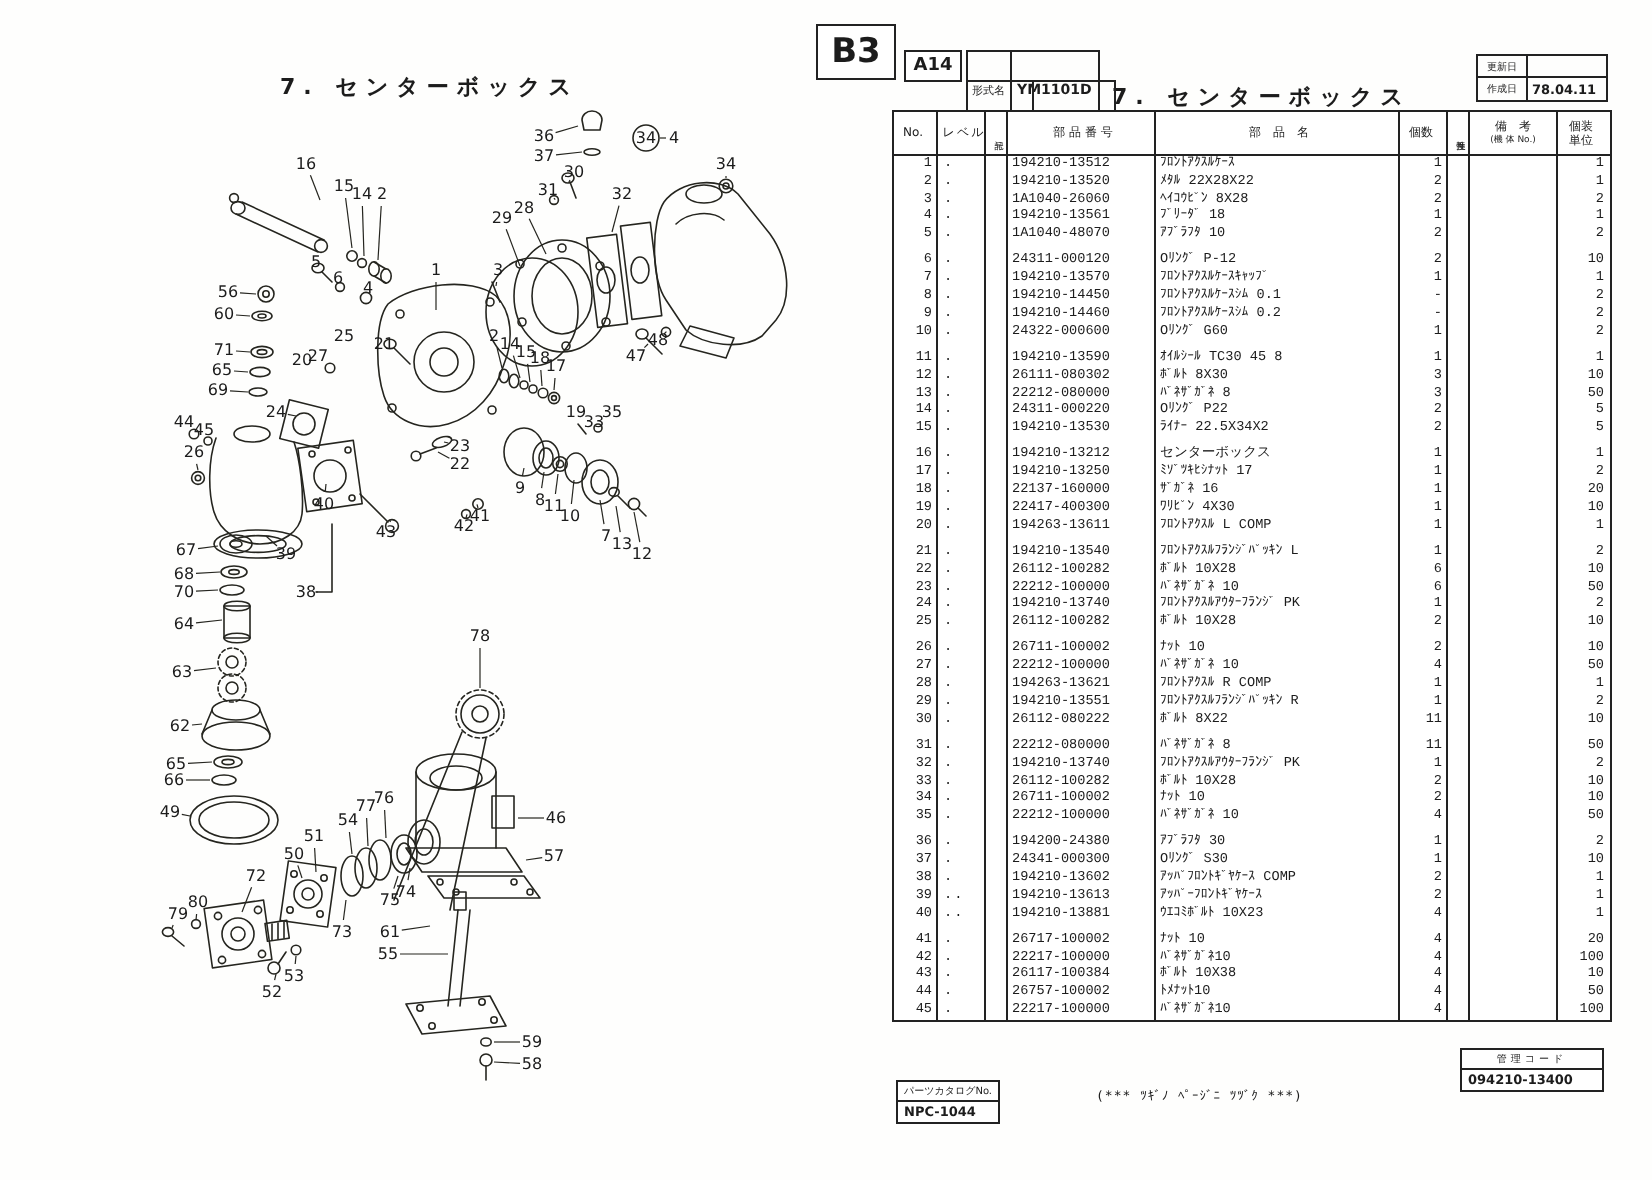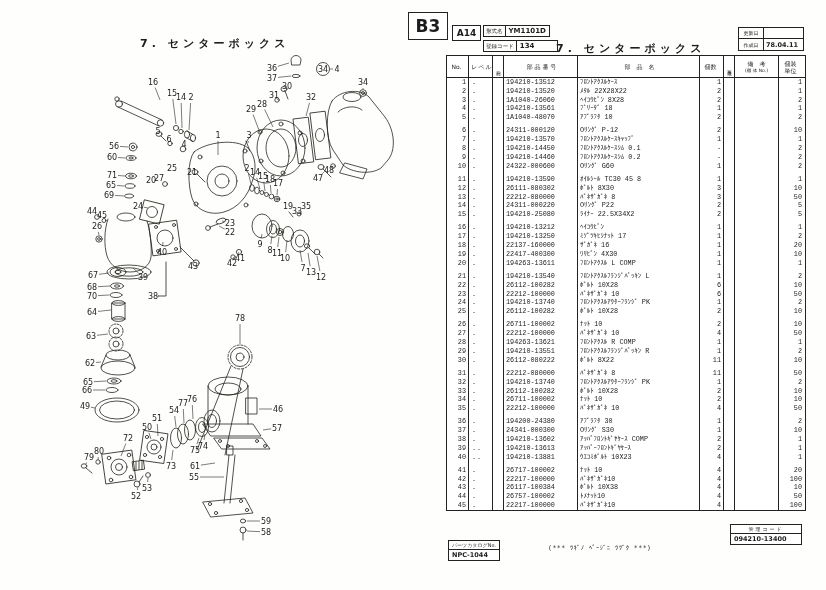--- a/index.html
+++ b/index.html
@@ -10,21 +10,21 @@
          font-size:11px;letter-spacing:4px;white-space:nowrap;}
   #title-left{left:140px;top:36px;}
   #title-right{left:556px;top:41px;}
   
   .bx{position:absolute;border:1.4px solid #222;background:#fff;display:flex;
       align-items:center;justify-content:center;font-family:"DejaVu Sans",sans-serif;}
   #sheet-code{left:408px;top:12px;width:38px;height:26px;font-size:17px;font-weight:bold;border-width:1.6px;}
   #sub-code{left:452px;top:25px;width:27px;height:14px;font-size:9px;font-weight:bold;}
   .lblbox{position:absolute;display:flex;align-items:stretch;font-family:"DejaVu Sans",sans-serif;}
   .lblbox .l{border:1px solid #222;font-size:5.5px;padding:1px 2px;display:flex;align-items:center;white-space:nowrap;}
-  .lblbox .v{border:1px solid #222;border-left:none;font-size:7px;font-weight:bold;padding:1px 3px;
+  .lblbox .v{border:1px solid #222;border-left:none;font-size:7px;font-weight:bold;padding:15px 3px;
              display:flex;align-items:center;white-space:nowrap;min-width:34px;}
   #model-box{left:483px;top:25px;}
   #reg-box{left:483px;top:40px;}
   #date-box{position:absolute;left:738px;top:27px;width:66px;font-family:"DejaVu Sans",sans-serif;}
   #date-box .row{display:flex;height:12px;}
   #date-box .l{border:1px solid #222;width:24px;font-size:5px;display:flex;align-items:center;justify-content:center;}
   #date-box .v{border:1px solid #222;border-left:none;flex:1;font-size:6.5px;font-weight:bold;
                display:flex;align-items:center;padding-left:2px;}
   #date-box .row+.row .l,#date-box .row+.row .v{border-top:none;}
   
@@ -655,21 +655,21 @@
           <div class="tc c-nm">Oﾘﾝｸﾞ P22</div>
           <div class="tc c-qt">2</div>
           <div class="tc c-cp"></div>
           <div class="tc c-nt"></div>
           <div class="tc c-pk">5</div>
         </div>
         <div class="trow">
           <div class="tc c-no">15</div>
           <div class="tc c-lv">.</div>
           <div class="tc c-sub"></div>
-          <div class="tc c-pn">194210-25080</div>
+          <div class="tc c-pn">194210-13530</div>
           <div class="tc c-nm">ﾗｲﾅｰ 22.5X34X2</div>
           <div class="tc c-qt">2</div>
           <div class="tc c-cp"></div>
           <div class="tc c-nt"></div>
           <div class="tc c-pk">5</div>
         </div>
         <div class="trow tgap">
           <div class="tc c-no"></div>
           <div class="tc c-lv"></div>
           <div class="tc c-sub"></div>
@@ -678,21 +678,21 @@
           <div class="tc c-qt"></div>
           <div class="tc c-cp"></div>
           <div class="tc c-nt"></div>
           <div class="tc c-pk"></div>
         </div>
         <div class="trow">
           <div class="tc c-no">16</div>
           <div class="tc c-lv">.</div>
           <div class="tc c-sub"></div>
           <div class="tc c-pn">194210-13212</div>
-          <div class="tc c-nm">ﾍｲｺｳﾋﾟﾝ</div>
+          <div class="tc c-nm">センターボックス</div>
           <div class="tc c-qt">1</div>
           <div class="tc c-cp"></div>
           <div class="tc c-nt"></div>
           <div class="tc c-pk">1</div>
         </div>
         <div class="trow">
           <div class="tc c-no">17</div>
           <div class="tc c-lv">.</div>
           <div class="tc c-sub"></div>
           <div class="tc c-pn">194210-13250</div>

